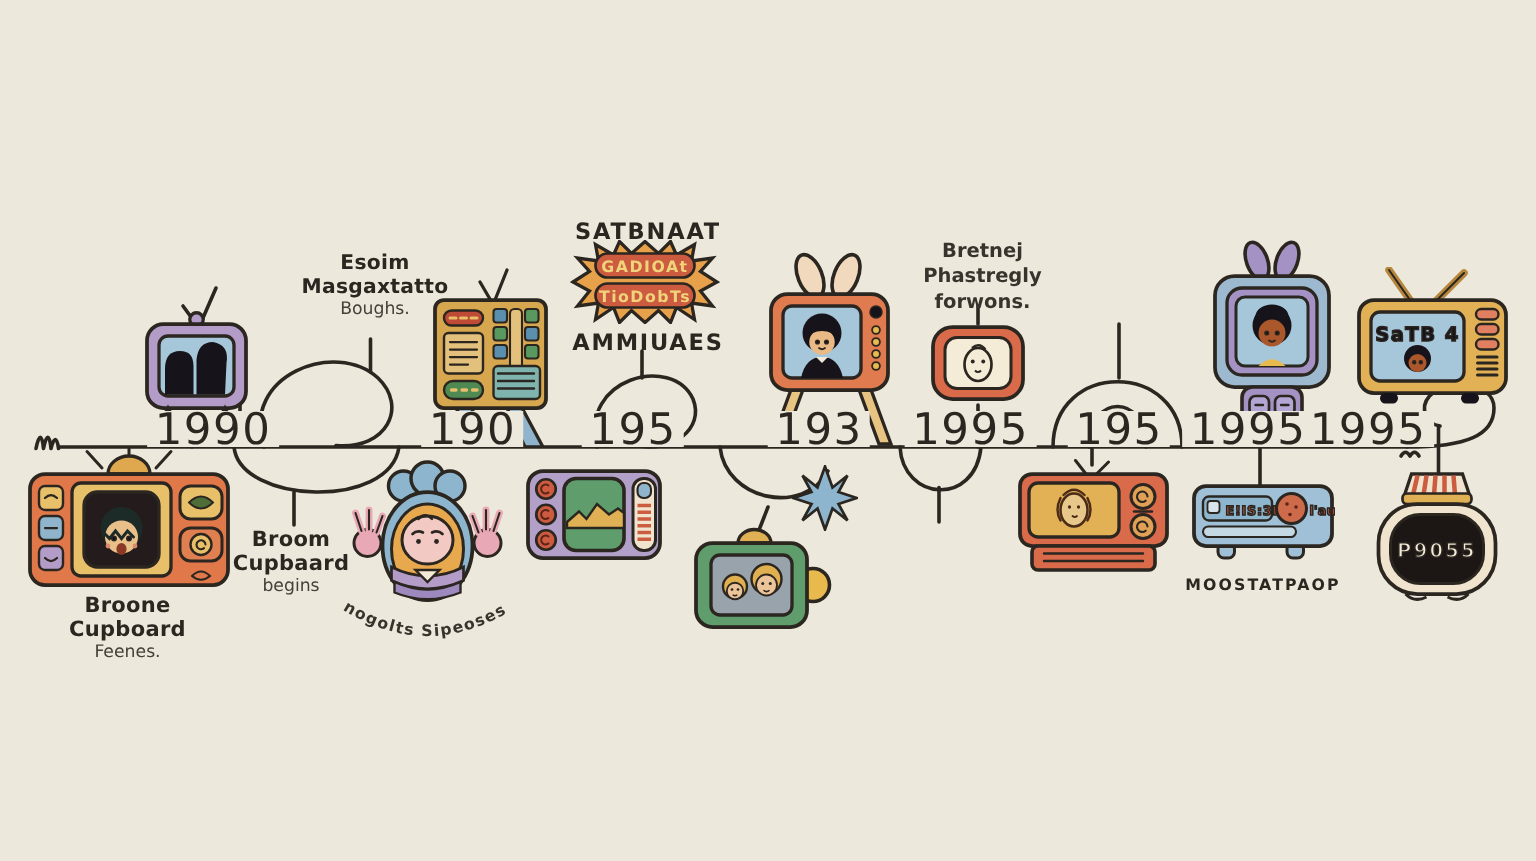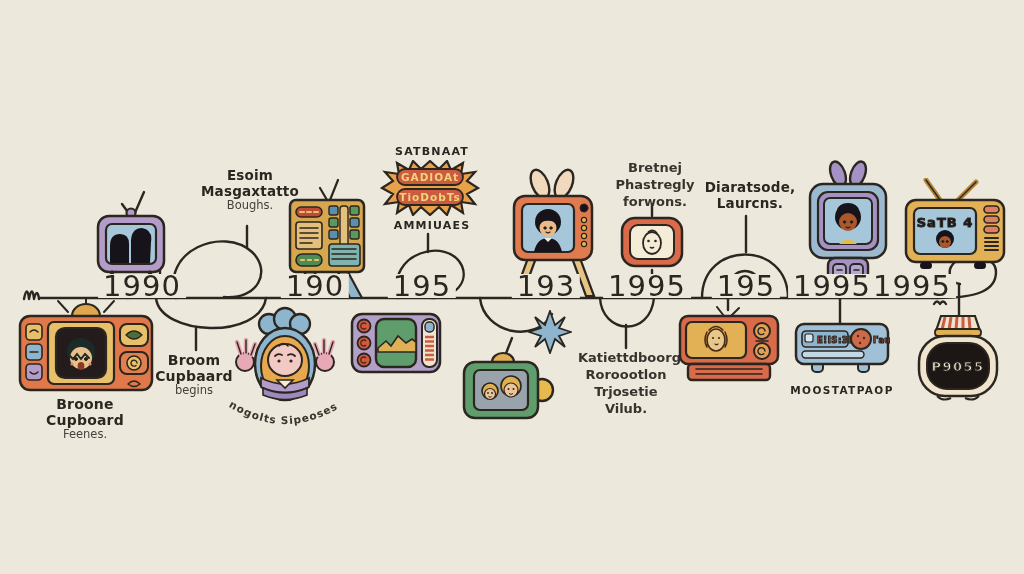--- a/index.html
+++ b/index.html
@@ -10,21 +10,21 @@
   .icon { position:absolute; z-index:2; }
   .cap { position:absolute; z-index:2; text-align:center; color:#2b2620; line-height:1.16; }
   .b1 { font-weight:700; font-size:13.5px; letter-spacing:.2px; display:block; }
   .b2 { font-weight:700; font-size:14px; letter-spacing:.2px; display:block; }
   .lt { font-weight:500; font-size:11.5px; color:#45403a; display:block; }
   .sm { font-weight:600; font-size:13px; color:#38332c; line-height:1.3; display:block; }
   .caps-sp { letter-spacing:1.4px; font-weight:700; font-size:10.5px; color:#2b2620; }
   .year { position:absolute; z-index:3; transform:translateX(-50%); background:#ede8dc;
           padding:0 5px; font-size:29px; font-weight:500; color:#2b2620; letter-spacing:1px;
           top:274px; line-height:24px; }
-  .badge-top { font-weight:700; font-size:11px; letter-spacing:1.2px; color:#2b2620; }
+  .badge-top { font-weight:700; font-size:15px; letter-spacing:1.2px; color:#2b2620; }
 </style>
 </head>
 <body>
 
 <div class="canvas">
 
   <svg class="lines" width="1024" height="574">
     <g fill="none" stroke="#2b2620" stroke-width="2.4" stroke-linecap="round" stroke-linejoin="round">
       <path d="M24,299 c2,-10 4,-10 5,0 c2,-10 4,-10 5,0 c2,-8 4,-8 5,0"></path>
       <path d="M40,298 H938"></path>
@@ -152,24 +152,20 @@
       <rect x="2" y="2" width="60" height="48" rx="13" fill="#d96a4a" stroke-width="2.5"></rect>
       <rect x="10" y="9" width="44" height="34" rx="8" fill="#f5ecd8" stroke-width="2"></rect>
       <ellipse cx="32" cy="27" rx="9" ry="11" fill="#f5ecd8" stroke-width="1.8"></ellipse>
       <path d="M28,16 q5,-4 9,1" fill="none" stroke-width="1.6"></path>
       <circle cx="28.5" cy="25" r="1.3" fill="#2b2620" stroke="none"></circle>
       <circle cx="35.5" cy="25" r="1.3" fill="#2b2620" stroke="none"></circle>
       <path d="M30,31 q2,2 4,0" fill="none" stroke-width="1.4"></path>
     </g>
   </svg>
 
-  <div class="cap" style="left:698px; top:180px; width:104px;">
-    <span class="b1">Diaratsode,</span>
-    <span class="b1">Laurcns.</span>
-  </div>
 
   <svg class="icon" style="left:806px; top:160px;" width="84" height="136" viewBox="0 0 84 136">
     <g stroke="#2b2620" stroke-linecap="round">
       <ellipse cx="32" cy="14" rx="7" ry="13" transform="rotate(-20 32 14)" fill="#a492c4" stroke-width="2.4"></ellipse>
       <ellipse cx="52" cy="14" rx="7" ry="13" transform="rotate(20 52 14)" fill="#a492c4" stroke-width="2.4"></ellipse>
       <rect x="4" y="24" width="76" height="74" rx="13" fill="#9db9cf" stroke-width="2.5"></rect>
       <rect x="12" y="32" width="60" height="58" rx="10" fill="#a492c4" stroke-width="2.2"></rect>
       <rect x="18" y="38" width="48" height="46" rx="6" fill="#a6c6da" stroke-width="2"></rect>
       <circle cx="42" cy="57" r="13" fill="#17131a" stroke="none"></circle>
       <circle cx="42" cy="62" r="9" fill="#a9572b" stroke="none"></circle>
@@ -309,26 +305,20 @@
         <circle cx="32" cy="45" r=".9" fill="#2b2620" stroke="none"></circle>
       <path d="M28.5,48.5 q1.5,1.4 3,0" fill="none" stroke-width="1"></path>
       <circle cx="51" cy="38" r="10" fill="#e0b050" stroke-width="1.6"></circle>
       <circle cx="51" cy="42" r="7" fill="#ecc49a" stroke-width="1.2"></circle>
       <circle cx="48.5" cy="41" r="1" fill="#2b2620" stroke="none"></circle>
         <circle cx="53.5" cy="41" r="1" fill="#2b2620" stroke="none"></circle>
       <path d="M49,45.5 q2,1.8 4,0" fill="none" stroke-width="1"></path>
     </g>
   </svg>
 
-  <div class="cap" style="left:578px; top:350px; width:96px;">
-    <span class="sm">Katiettdboorg</span>
-    <span class="sm">Roroootlon</span>
-    <span class="sm">Trjosetie</span>
-    <span class="sm">Vilub.</span>
-  </div>
 
   <svg class="icon" style="left:678px; top:306px;" width="102" height="76" viewBox="0 0 102 76">
     <g stroke="#2b2620" stroke-linecap="round">
       <path d="M46,10 L39,1 M53,10 L61,2" fill="none" stroke-width="2"></path>
       <rect x="2" y="10" width="98" height="48" rx="8" fill="#d96a4a" stroke-width="2.5"></rect>
       <rect x="8" y="16" width="60" height="36" rx="6" fill="#e2b055" stroke-width="2.2"></rect>
       <ellipse cx="38" cy="34" rx="9" ry="11" fill="#e8c88a" stroke="#4a2c18" stroke-width="1.7"></ellipse>
       <path d="M29,26 q-4,8 0,15 M47,26 q4,8 0,15 M31,24 q7,-7 14,0" fill="none" stroke="#4a2c18" stroke-width="1.6"></path>
       <circle cx="35" cy="32" r="1.1" fill="#4a2c18" stroke="none"></circle>
         <circle cx="41" cy="32" r="1.1" fill="#4a2c18" stroke="none"></circle>

